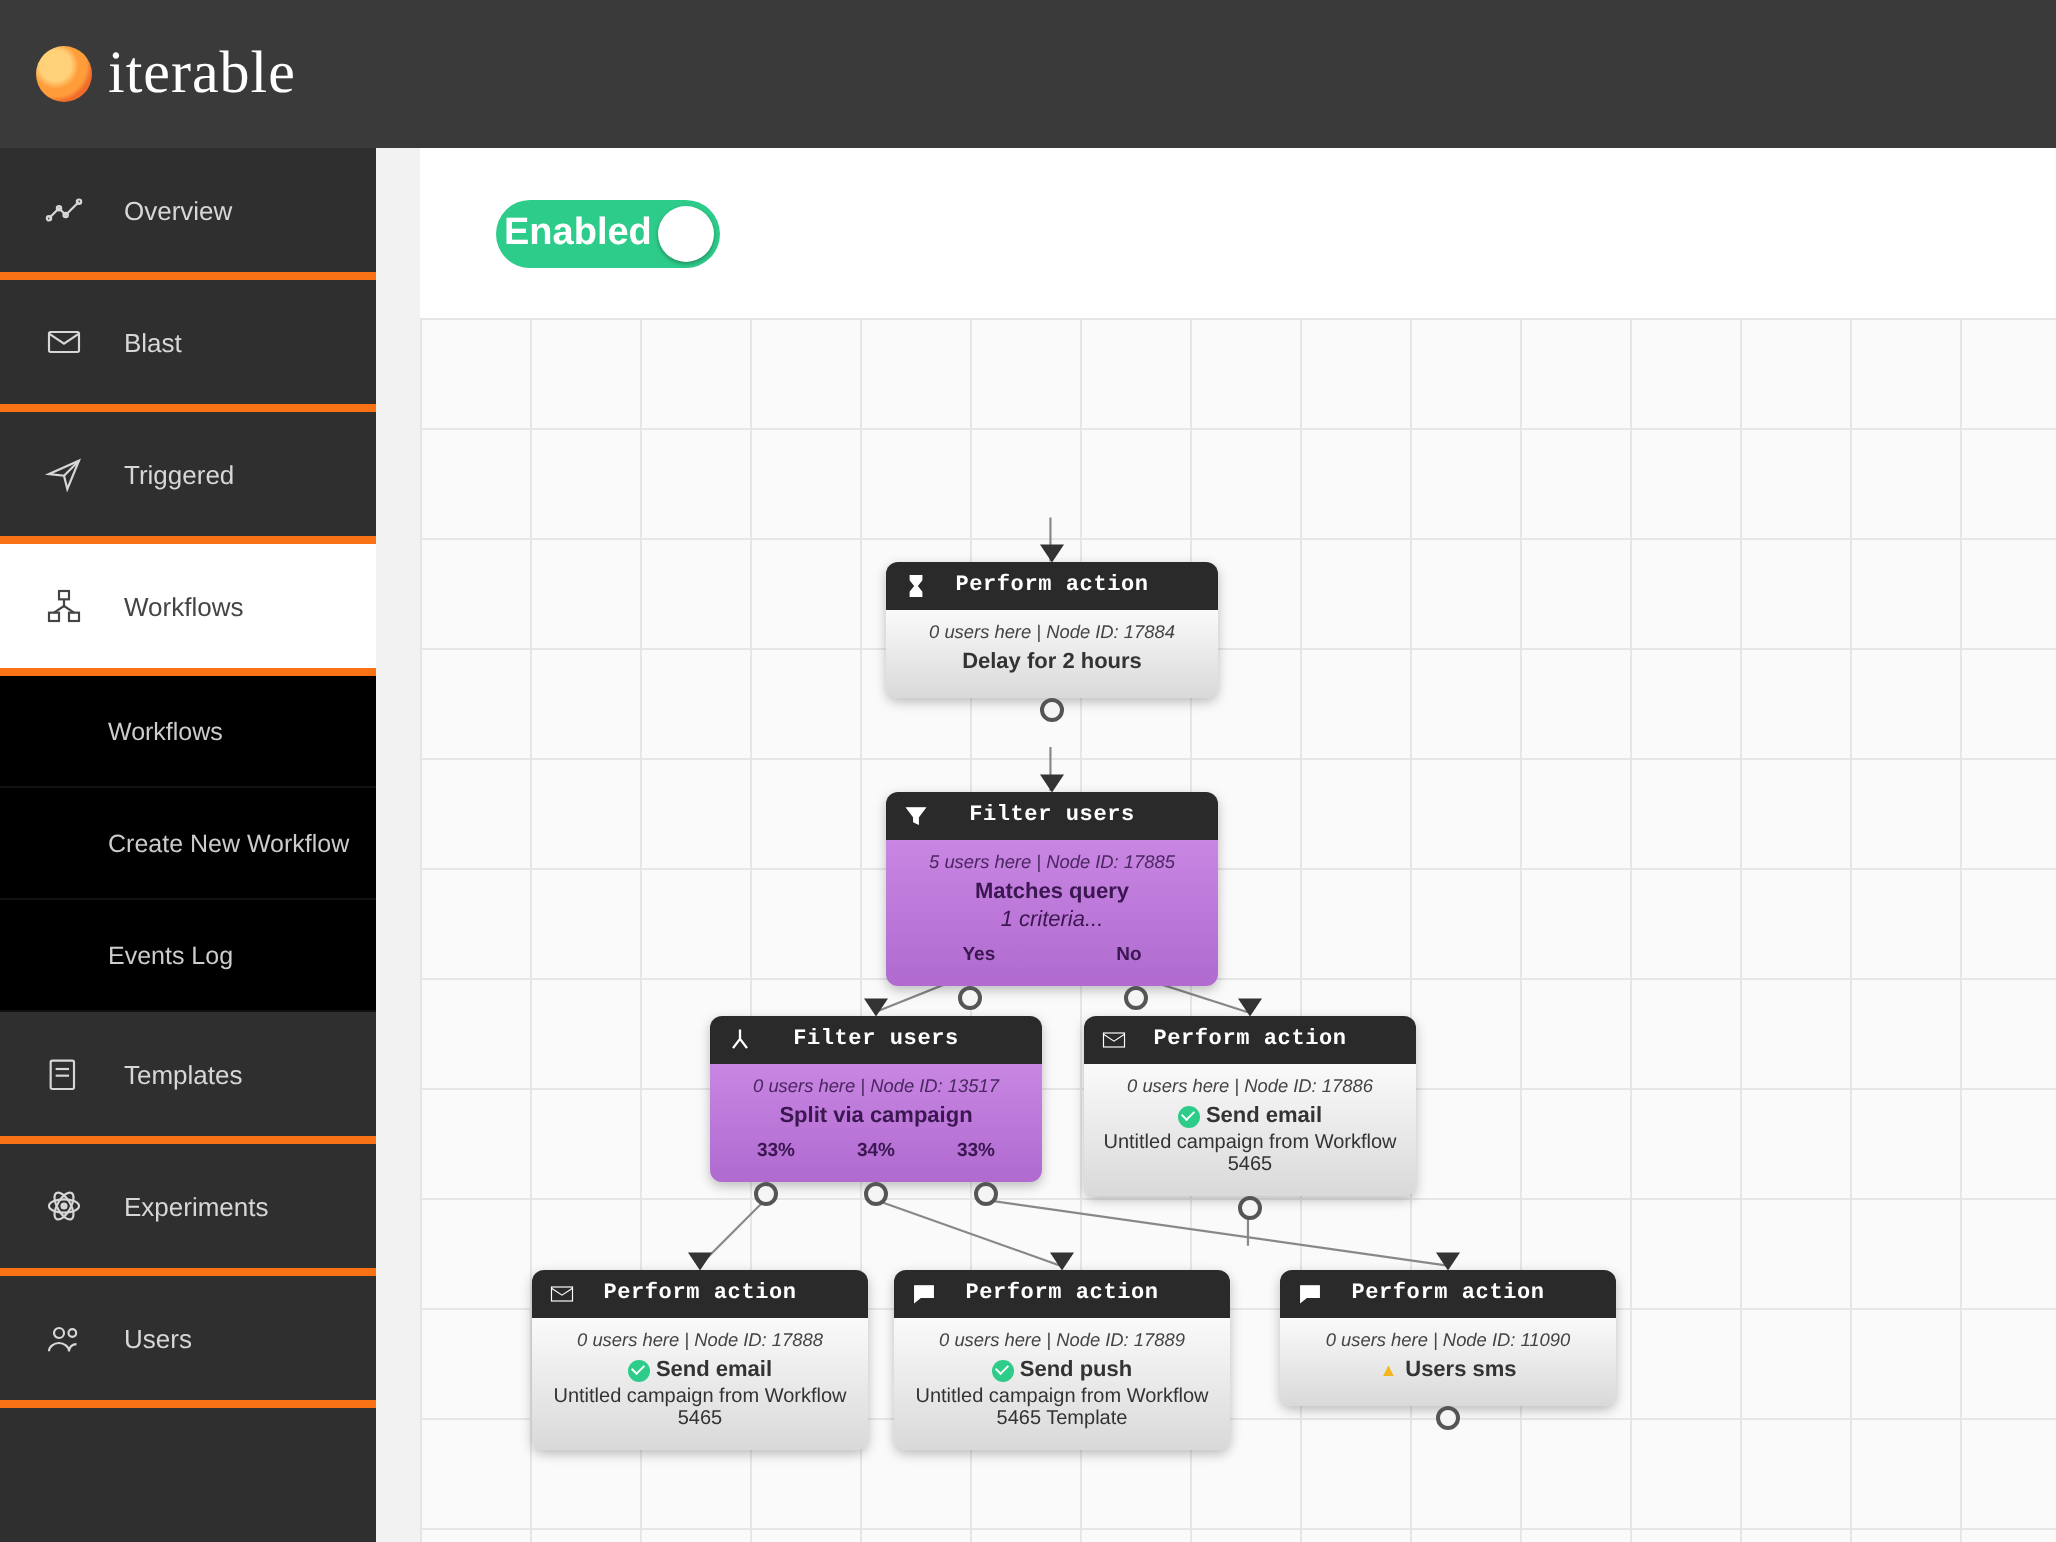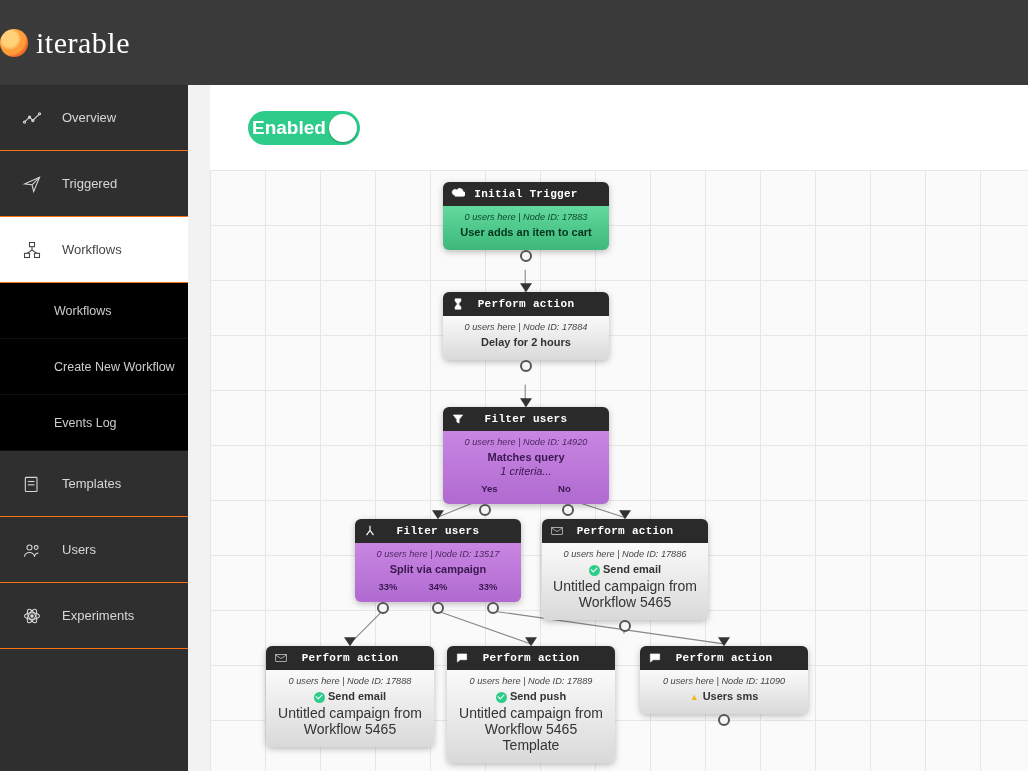--- a/index.html
+++ b/index.html
@@ -1,29 +1,29 @@
 <!DOCTYPE html>
 <html><head>
 <meta charset="utf-8">
 <style>
   * { box-sizing: border-box; margin: 0; padding: 0; }
   html, body { width: 1028px; height: 771px; font-family: "Helvetica Neue", Arial, sans-serif; overflow: hidden; }
   body { display: flex; flex-direction: column; background: #fff; }
 
   
-  .topbar { height: 85px; background: #3a3a3a; display: flex; align-items: center; color: #fff; }
+  .topbar { height: 74px; background: #3a3a3a; display: flex; align-items: center; padding-left: 18px; color: #fff; }
   .logo-img { width: 28px; height: 28px; border-radius: 50%; background: radial-gradient(circle at 35% 35%, #ffd27a 0 30%, #ff9d3b 45% 60%, #ef6c2a 70% 100%); margin-right: 8px; }
   .logo-text { font-size: 30px; font-family: "Brush Script MT", cursive; font-weight: 400; letter-spacing: .5px; }
 
   
   .main { flex: 1; display: flex; min-height: 0; }
 
   
   .sidebar { width: 188px; background: #2f2f2f; color: #d7d7d7; font-size: 13px; display: flex; flex-direction: column; }
-  .nav-item { height: 66px; display: flex; align-items: center; padding-left: 22px; gap: 20px; border-bottom: 1px solid #f97316; cursor: pointer; }
+  .nav-item { height: 66px; display: flex; align-items: center; padding-left: 22px; gap: 20px; border-bottom: 4px solid #f97316; cursor: pointer; }
   .nav-item.active { background: #fff; color: #444; }
   .nav-item.secondary { background: #000; color: #ccc; height: 56px; padding-left: 54px; border-bottom: 1px solid #111; font-size: 12.5px; }
   .nav-icon { width: 20px; height: 20px; display: inline-flex; align-items: center; justify-content: center; }
   .nav-icon svg { width: 20px; height: 20px; stroke: currentColor; fill: none; stroke-width: 1.3; }
 
   
   .canvas-wrap { flex: 1; display: flex; flex-direction: column; background: #f2f2f2; position: relative; }
   .canvas-top { height: 85px; background: #fff; display: flex; align-items: center; padding-left: 38px; margin-left: 22px; }
   .toggle { width: 112px; height: 34px; border-radius: 17px; background: #2ecc8a; display: flex; align-items: center; padding: 0 4px; position: relative; cursor: pointer; }
   .toggle-label { color: #fff; font-weight: 600; font-size: 19px; margin-left: 0; }
@@ -42,21 +42,21 @@
   
   .node { position: absolute; width: 166px; border-radius: 6px; box-shadow: 0 2px 6px rgba(0,0,0,.25); background: #e7e7e7; overflow: visible; }
   .node.wide { width: 168px; }
   .node-header { height: 24px; display: flex; align-items: center; justify-content: center; gap: 10px;
     background: #2a2a2a; color: #fff; font-size: 11px; font-weight: 700; border-radius: 6px 6px 0 0; position: relative; font-family: "Courier New", monospace; letter-spacing: .3px; }
   .node-header .hicon { position: absolute; left: 8px; width: 14px; height: 14px; display: inline-flex; align-items: center; justify-content: center; }
   .node-header .hicon svg { width: 14px; height: 14px; fill: #fff; stroke: #fff; }
   .node-body { padding: 6px 8px 10px; text-align: center; font-size: 10px; color: #333; }
   .node .meta { font-style: italic; font-size: 9.2px; color: #444; margin-bottom: 4px; }
   .node .title { font-weight: 700; font-size: 11px; margin: 2px 0; }
-  .node .sub { font-size: 14px; color: #333; margin-top: 2px; }
+  .node .sub { font-size: 10px; color: #333; margin-top: 2px; }
   .node .criteria { font-size: 11px; font-style: italic; margin-top: 2px; }
 
   .node.green .node-body { background: linear-gradient(#63d99e, #3db87a); border-radius: 0 0 6px 6px; color: #083; }
   .node.green .title { color: #04331c; }
   .node.green .meta { color: #0a4a2b; }
 
   .node.gray .node-body { background: linear-gradient(#fafafa, #d9d9d9); border-radius: 0 0 6px 6px; }
 
   .node.purple .node-body { background: linear-gradient(#c986e2, #b06ad0); border-radius: 0 0 6px 6px; }
   .node.purple .title { color: #3a1750; }
@@ -93,20 +93,29 @@
             <polyline points="3 17 9 11 13 15 21 7"></polyline>
             <circle cx="3" cy="17" r="1.3"></circle>
             <circle cx="9" cy="11" r="1.3"></circle>
             <circle cx="13" cy="15" r="1.3"></circle>
             <circle cx="21" cy="7" r="1.3"></circle>
           </svg>
       </span>
       <span>Overview</span>
     </div>
 
+    <div class="nav-item">
+      <span class="nav-icon">
+        <svg viewBox="0 0 24 24">
+            <rect x="3" y="6" width="18" height="12" rx="1"></rect>
+            <polyline points="3 7 12 13 21 7"></polyline>
+          </svg>
+      </span>
+      <span>Blast</span>
+    </div>
 
     <div class="nav-item">
       <span class="nav-icon">
         <svg viewBox="0 0 24 24">
             <path d="M3 12 L21 4 L14 21 L12 13 Z"></path>
             <line x1="12" y1="13" x2="21" y2="4"></line>
           </svg>
       </span>
       <span>Triggered</span>
     </div>
@@ -142,39 +151,39 @@
             <line x1="7" y1="9" x2="15" y2="9"></line>
             <line x1="7" y1="13" x2="15" y2="13"></line>
           </svg>
       </span>
       <span>Templates</span>
     </div>
 
     <div class="nav-item">
       <span class="nav-icon">
         <svg viewBox="0 0 24 24">
+            <circle cx="12" cy="12" r="1.5" fill="currentColor"></circle>
+            <ellipse cx="12" cy="12" rx="9" ry="4"></ellipse>
+            <ellipse cx="12" cy="12" rx="9" ry="4" transform="rotate(60 12 12)"></ellipse>
+            <ellipse cx="12" cy="12" rx="9" ry="4" transform="rotate(-60 12 12)"></ellipse>
+          </svg>
+      </span>
+      <span>Experiments</span>
+    </div>
+
+    <div class="nav-item">
+      <span class="nav-icon">
+        <svg viewBox="0 0 24 24">
             <circle cx="9" cy="9" r="3"></circle>
             <path d="M3 20c0-3 3-5 6-5s6 2 6 5"></path>
             <circle cx="17" cy="9" r="2.3"></circle>
             <path d="M15 20c0-2.6 2-4.3 4.5-4.3"></path>
           </svg>
       </span>
       <span>Users</span>
-    </div>
-
-    <div class="nav-item">
-      <span class="nav-icon">
-        <svg viewBox="0 0 24 24">
-            <circle cx="12" cy="12" r="1.5" fill="currentColor"></circle>
-            <ellipse cx="12" cy="12" rx="9" ry="4"></ellipse>
-            <ellipse cx="12" cy="12" rx="9" ry="4" transform="rotate(60 12 12)"></ellipse>
-            <ellipse cx="12" cy="12" rx="9" ry="4" transform="rotate(-60 12 12)"></ellipse>
-          </svg>
-      </span>
-      <span>Experiments</span>
     </div>
   </div>
 
   <div class="canvas-wrap">
     <div class="canvas-top">
       <div class="toggle">
         <span class="toggle-label">Enabled</span>
         <span class="toggle-knob"></span>
       </div>
     </div>
@@ -185,35 +194,20 @@
         <line x1="316" y1="100" x2="316" y2="122"></line>
         <line x1="316" y1="215" x2="316" y2="237"></line>
         <line x1="273" y1="330" x2="228" y2="348"></line>
         <line x1="359" y1="330" x2="415" y2="348"></line>
         <line x1="173" y1="442" x2="140" y2="475"></line>
         <line x1="228" y1="442" x2="321" y2="475"></line>
         <line x1="283" y1="442" x2="515" y2="475"></line>
         <line x1="415" y1="442" x2="415" y2="465"></line>
       </svg>
 
-      <div class="node green" style="left:233px; top:12px;">
-        <div class="node-header">
-          <span class="hicon">
-              <svg viewBox="0 0 24 24">
-                <path d="M7 14a5 5 0 1 1 3-9 6 6 0 0 1 11 3 4 4 0 0 1-1 8H7z" fill="#fff"></path>
-              </svg>
-            </span>
-          <span>Initial Trigger</span>
-        </div>
-        <div class="node-body">
-          <div class="meta">0 users here | Node ID: 17883</div>
-          <div class="title">User adds an item to cart</div>
-        </div>
-        <div class="port bottom"></div>
-      </div>
 
       <div class="node gray" style="left:233px; top:122px;">
         <div class="port triangle top"></div>
         <div class="node-header">
           <span class="hicon">
               <svg viewBox="0 0 24 24">
                 <path d="M7 3h10v4l-4 5 4 5v4H7v-4l4-5-4-5z" fill="#fff"></path>
               </svg>
             </span>
           <span>Perform action</span>
@@ -229,21 +223,21 @@
         <div class="port triangle top"></div>
         <div class="node-header">
           <span class="hicon">
               <svg viewBox="0 0 24 24">
                 <path d="M4 5h16l-6 8v6l-4-2v-4z" fill="#fff"></path>
               </svg>
             </span>
           <span>Filter users</span>
         </div>
         <div class="node-body">
-          <div class="meta">0 users here | Node ID: 14920</div>
+          <div class="meta">5 users here | Node ID: 17885</div>
           <div class="title">Matches query</div>
           <div class="criteria">1 criteria...</div>
           <div class="branch-row">
             <span>Yes</span>
             <span>No</span>
           </div>
         </div>
         <div class="port" style="left:25%; bottom:-6px; top:auto; transform:translate(-50%,50%);"></div>
         <div class="port" style="left:75%; bottom:-6px; top:auto; transform:translate(-50%,50%);"></div>
       </div>

